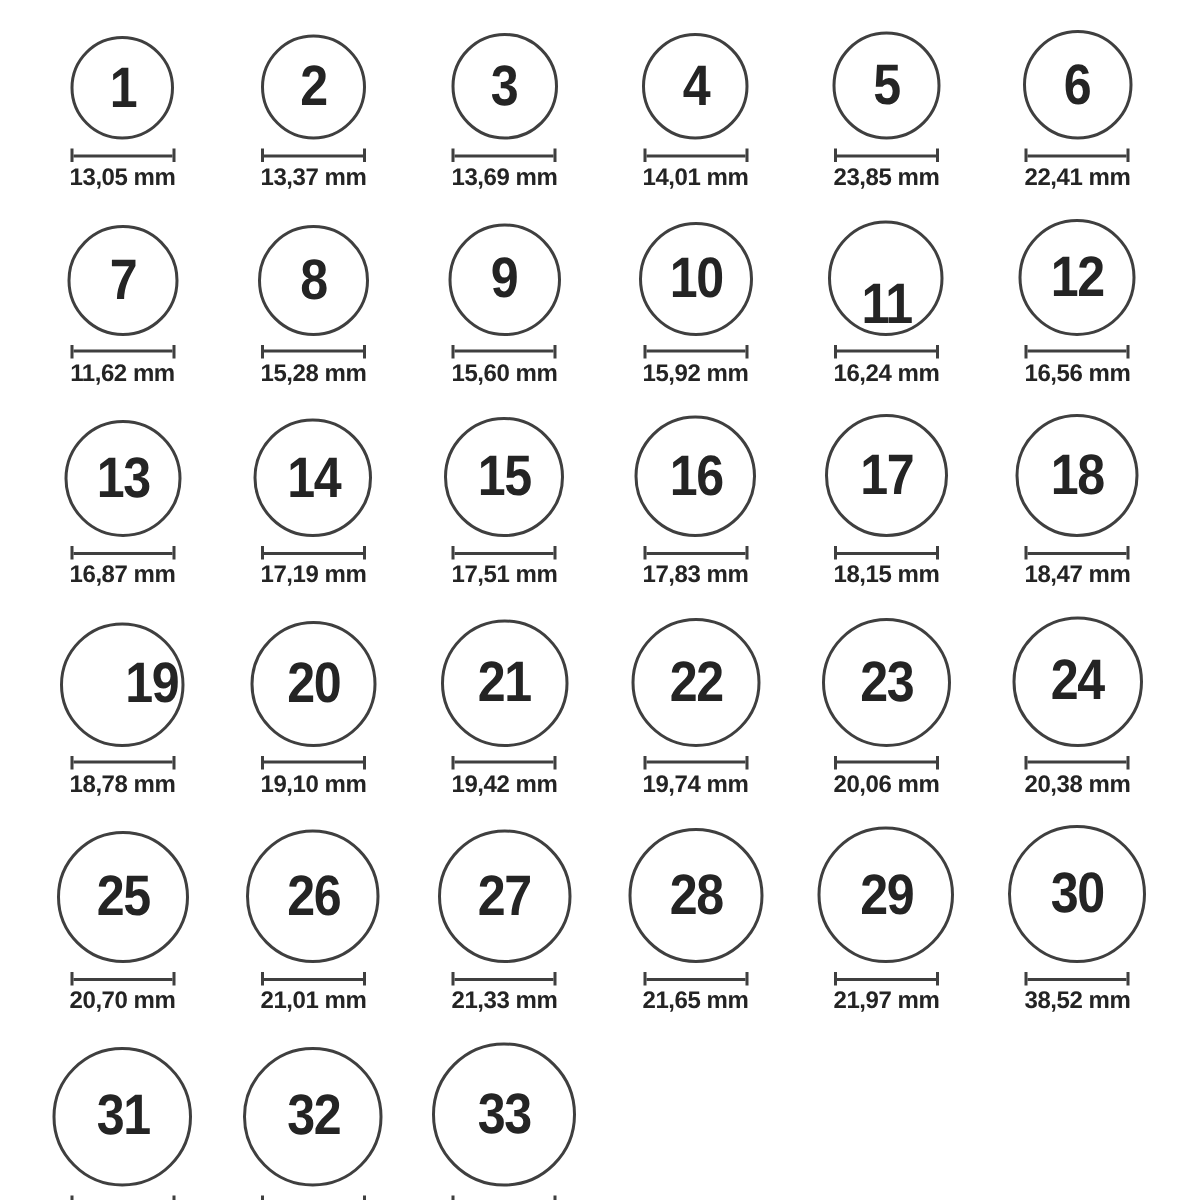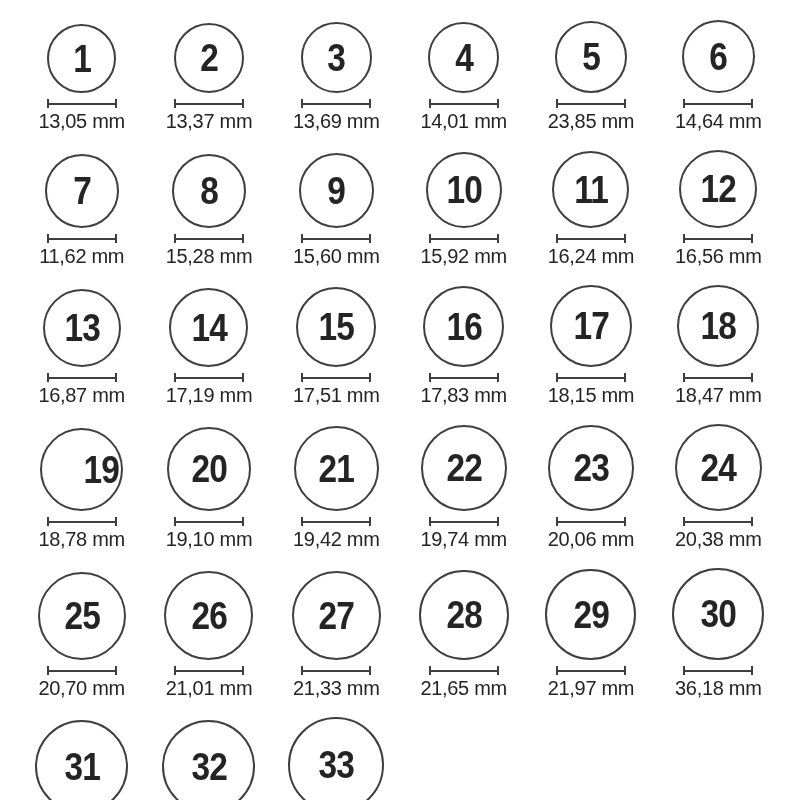--- a/index.html
+++ b/index.html
@@ -48,22 +48,22 @@
   .ruler {
     width: 70px;
     height: 9px;
     box-sizing: border-box;
     border-left: 2px solid var(--stroke);
     border-right: 2px solid var(--stroke);
     background: linear-gradient(var(--stroke), var(--stroke)) center / 100% 2px no-repeat;
     margin-top: 6px;
   }
   .label {
-    font-weight: 400;
-    font-size: 20px;
+    font-weight: 700;
+    font-size: 16px;
     letter-spacing: -0.3px;
     color: var(--text);
     margin-top: 2px;
     white-space: nowrap;
     line-height: 1.1;
   }
 </style>
 </head>
 <body style="background: rgb(255, 255, 255);">
 
@@ -103,21 +103,21 @@
             <span class="num">5</span>
           </div>
           <div class="ruler"></div>
           <div class="label">23,85 mm</div>
         </div>
         <div class="cell">
           <div class="circle" style="width: 73px; height: 73px;">
             <span class="num">6</span>
           </div>
           <div class="ruler"></div>
-          <div class="label">14,64 mm</div>
+          <div class="label">22,41 mm</div>
         </div>
       </div>
       <div class="row">
         <div class="cell">
           <div class="circle" style="width: 74px; height: 74px;">
             <span class="num">7</span>
           </div>
           <div class="ruler"></div>
           <div class="label">11,62 mm</div>
         </div>
@@ -136,21 +136,21 @@
           <div class="label">15,60 mm</div>
         </div>
         <div class="cell">
           <div class="circle" style="width: 76px; height: 76px;">
             <span class="num">10</span>
           </div>
           <div class="ruler"></div>
           <div class="label">15,92 mm</div>
         </div>
         <div class="cell">
-          <div class="circle" style="width: 77px; height: 77px;">
+          <div class="circle" style="width: 77px; height: 77px; align-items: flex-end;">
             <span class="num">11</span>
           </div>
           <div class="ruler"></div>
           <div class="label">16,24 mm</div>
         </div>
         <div class="cell">
           <div class="circle" style="width: 78px; height: 78px;">
             <span class="num">12</span>
           </div>
           <div class="ruler"></div>
@@ -279,21 +279,21 @@
             <span class="num">29</span>
           </div>
           <div class="ruler"></div>
           <div class="label">21,97 mm</div>
         </div>
         <div class="cell">
           <div class="circle" style="width: 92px; height: 92px;">
             <span class="num">30</span>
           </div>
           <div class="ruler"></div>
-          <div class="label">36,18 mm</div>
+          <div class="label">38,52 mm</div>
         </div>
       </div>
       <div class="row">
         <div class="cell">
           <div class="circle" style="width: 93px; height: 93px;">
             <span class="num">31</span>
           </div>
           <div class="ruler"></div>
         </div>
         <div class="cell">

